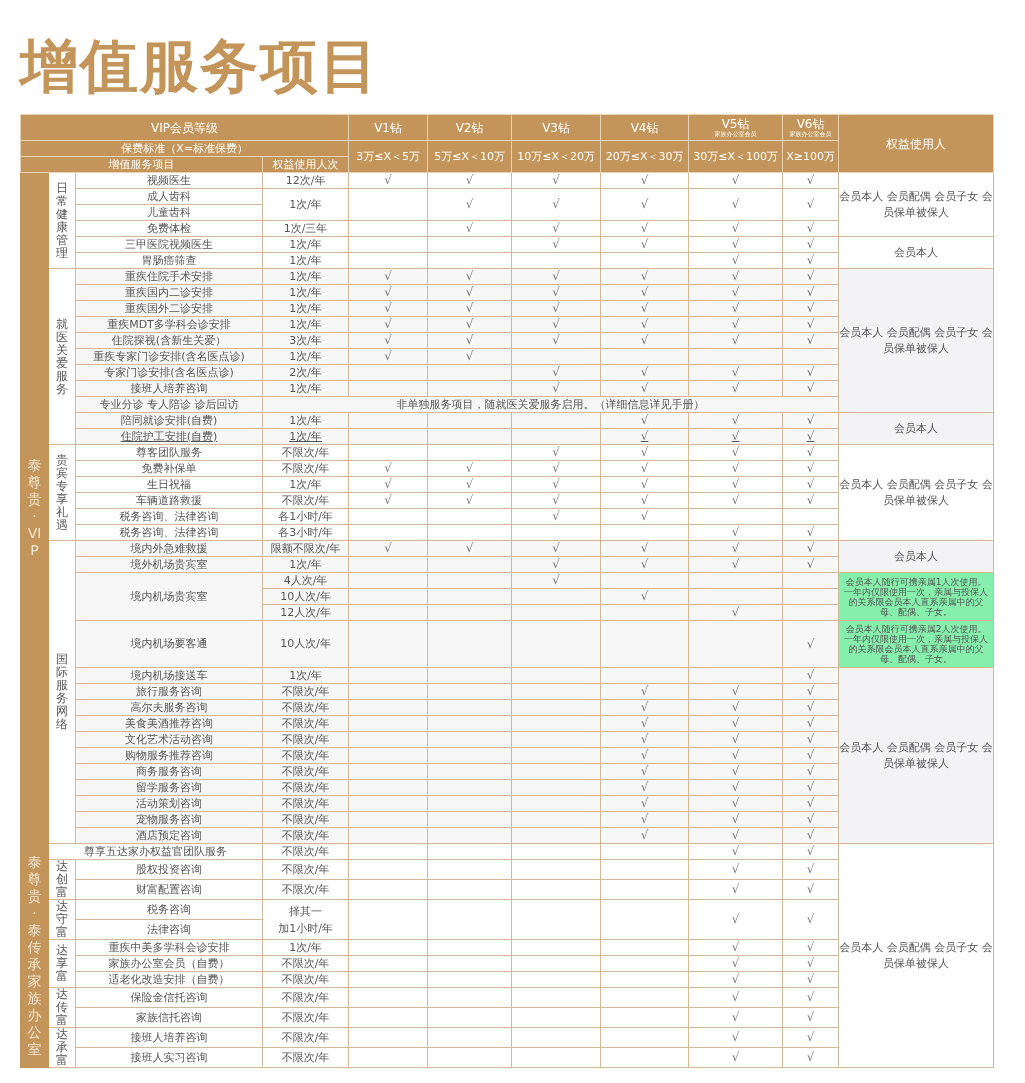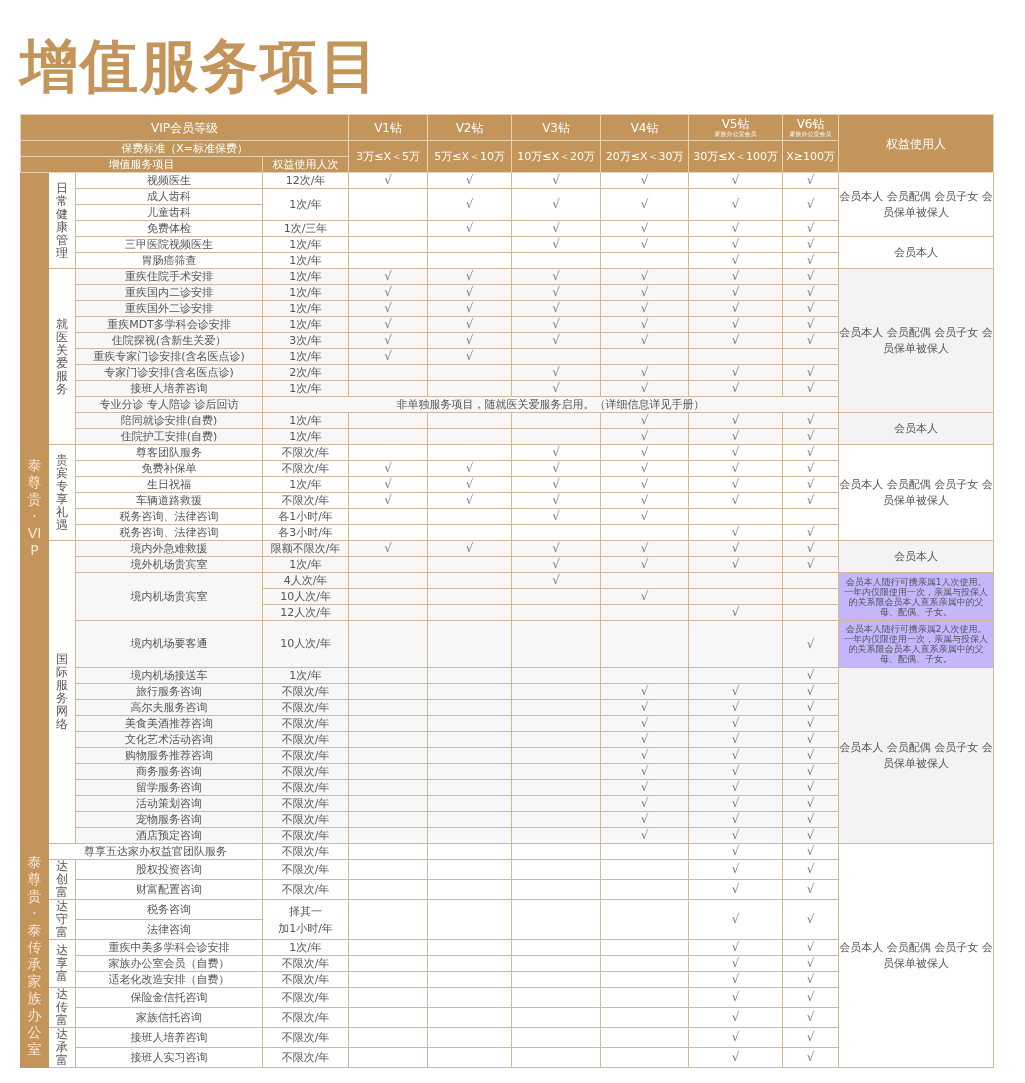--- a/index.html
+++ b/index.html
@@ -17,21 +17,21 @@
   .hd .sub { display:block; font-size:6px; line-height:7px; }
   .band { background:#c4955a; color:#f5e6d0 !important; font-size:14px !important;
           line-height:17px !important; white-space:normal !important; border-color:#c4955a !important; }
   .subcat { white-space:normal !important; font-size:12px !important; line-height:13px !important;
             vertical-align:middle; }
   .vert { display:inline-block; width:14px; word-break:break-all; white-space:normal; }
   .users { white-space:normal !important; line-height:16px !important; font-size:11px !important;
            background:#ffffff; }
   .users.shade { background:#f3f3f5; }
   .note { white-space:normal !important; text-align:center; font-size:9px !important;
-          line-height:10px !important; background:#c4b5fd; padding:2px 3px !important; }
+          line-height:10px !important; background:#86efac; padding:2px 3px !important; }
   .chk { color:#777; font-size:12px; }
   tr.shade td:not(.band):not(.subcat):not(.users):not(.note) { background:#f7f7f8; }
   .span-text { font-size:11px; }
 </style>
 </head>
 <body>
 
 <div class="title">增值服务项目</div>
 
 <table class="grid">
@@ -227,21 +227,21 @@
         <td>陪同就诊安排(自费)</td>
         <td>1次/年</td>
         <td></td>
         <td></td>
         <td></td>
         <td><span class="chk">√</span></td>
         <td><span class="chk">√</span></td>
         <td><span class="chk">√</span></td>
         <td rowspan="2" class="users shade" style="white-space: pre-line;">会员本人</td>
       </tr>
-      <tr class="shade" style="height: 16px;">
+      <tr class="shade" style="height: 16px; text-decoration: underline;">
         <td>住院护工安排(自费)</td>
         <td>1次/年</td>
         <td></td>
         <td></td>
         <td></td>
         <td><span class="chk">√</span></td>
         <td><span class="chk">√</span></td>
         <td><span class="chk">√</span></td>
       </tr>
       <tr style="height: 16px;">

